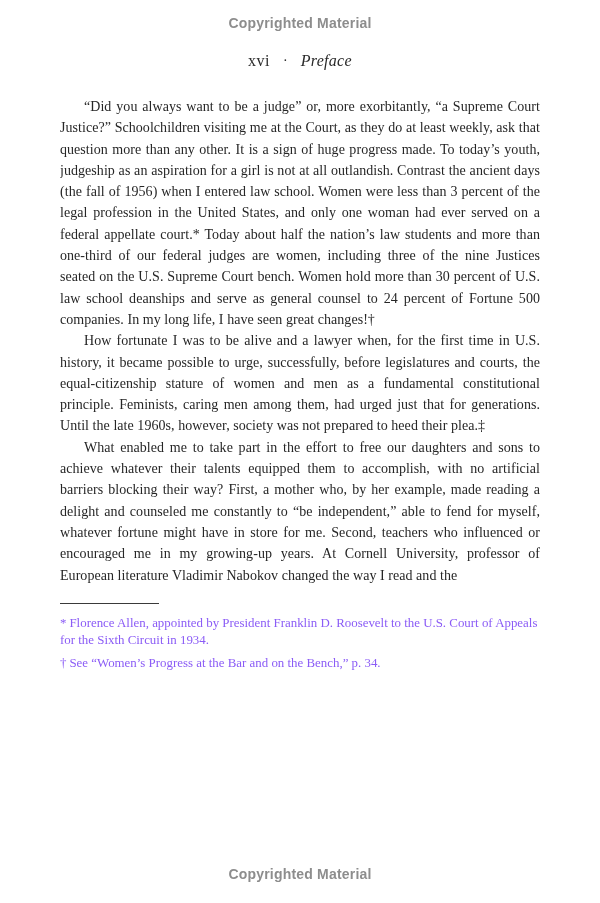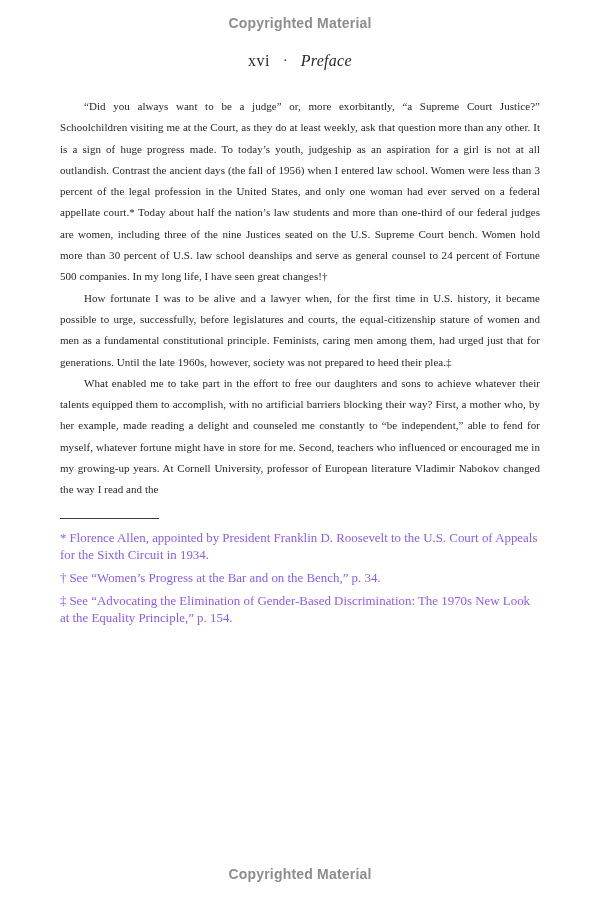--- a/index.html
+++ b/index.html
@@ -52,21 +52,21 @@
   .content {
     position: absolute;
     top: 96px;
     left: 60px;
     width: 480px;
     height: 740px;
     overflow: hidden;
   }
   .body-paragraph {
     margin: 0;
-    font-size: 11px;
+    font-size: 14px;
     line-height: 21.3px;
     text-align: justify;
     text-indent: 24px;
     letter-spacing: 0.05px;
     color: #262626;
   }
   .footnote-separator {
     margin: 17px 0 0 0;
     width: 99px;
     border: none;
@@ -111,20 +111,17 @@
   <div class="footnotes">
 
       <p class="footnote">
         <span class="marker">*</span><span>Florence Allen, appointed by President Franklin D. Roosevelt to the U.S. Court of Appeals for the Sixth Circuit in 1934.</span>
       </p>
 
       <p class="footnote">
         <span class="marker">†</span><span>See “Women’s Progress at the Bar and on the Bench,” p. 34.</span>
       </p>
 
-      <p class="footnote">
-        <span class="marker">‡</span><span>See “Advocating the Elimination of Gender-Based Discrimination: The 1970s New Look at the Equality Principle,” p. 154.</span>
-      </p>
     </div>
 
 </div>
 
 <div class="notice notice-bottom">Copyrighted Material</div>
 
 </body></html>

